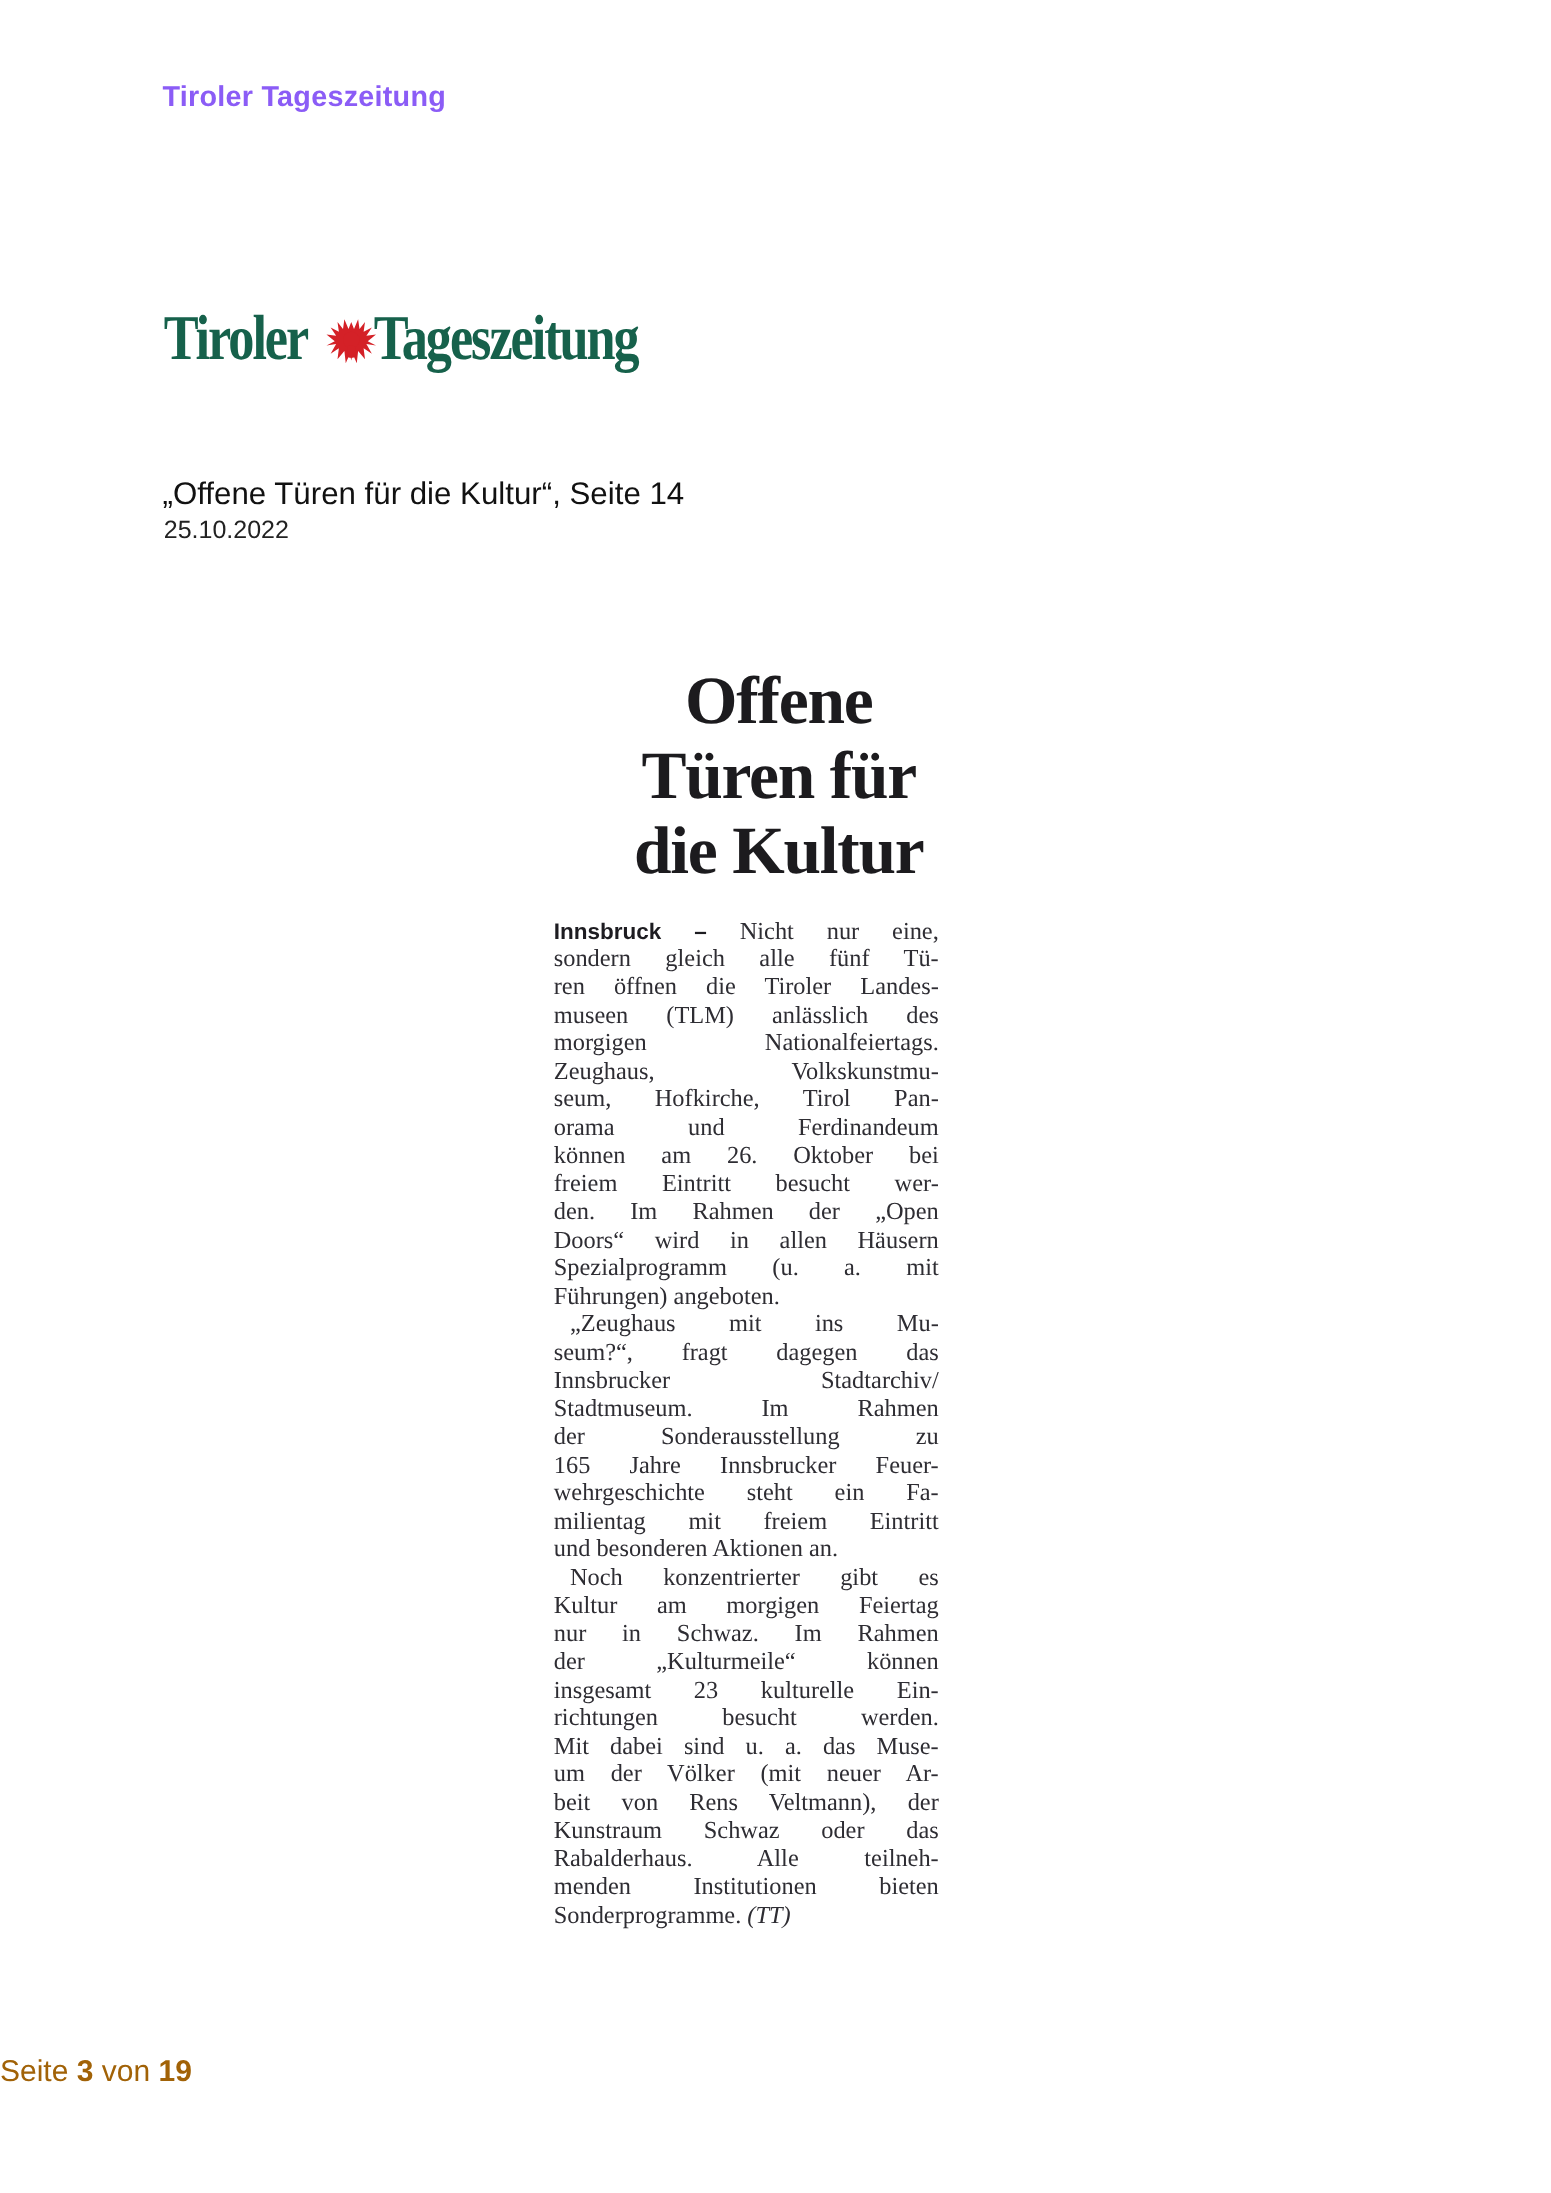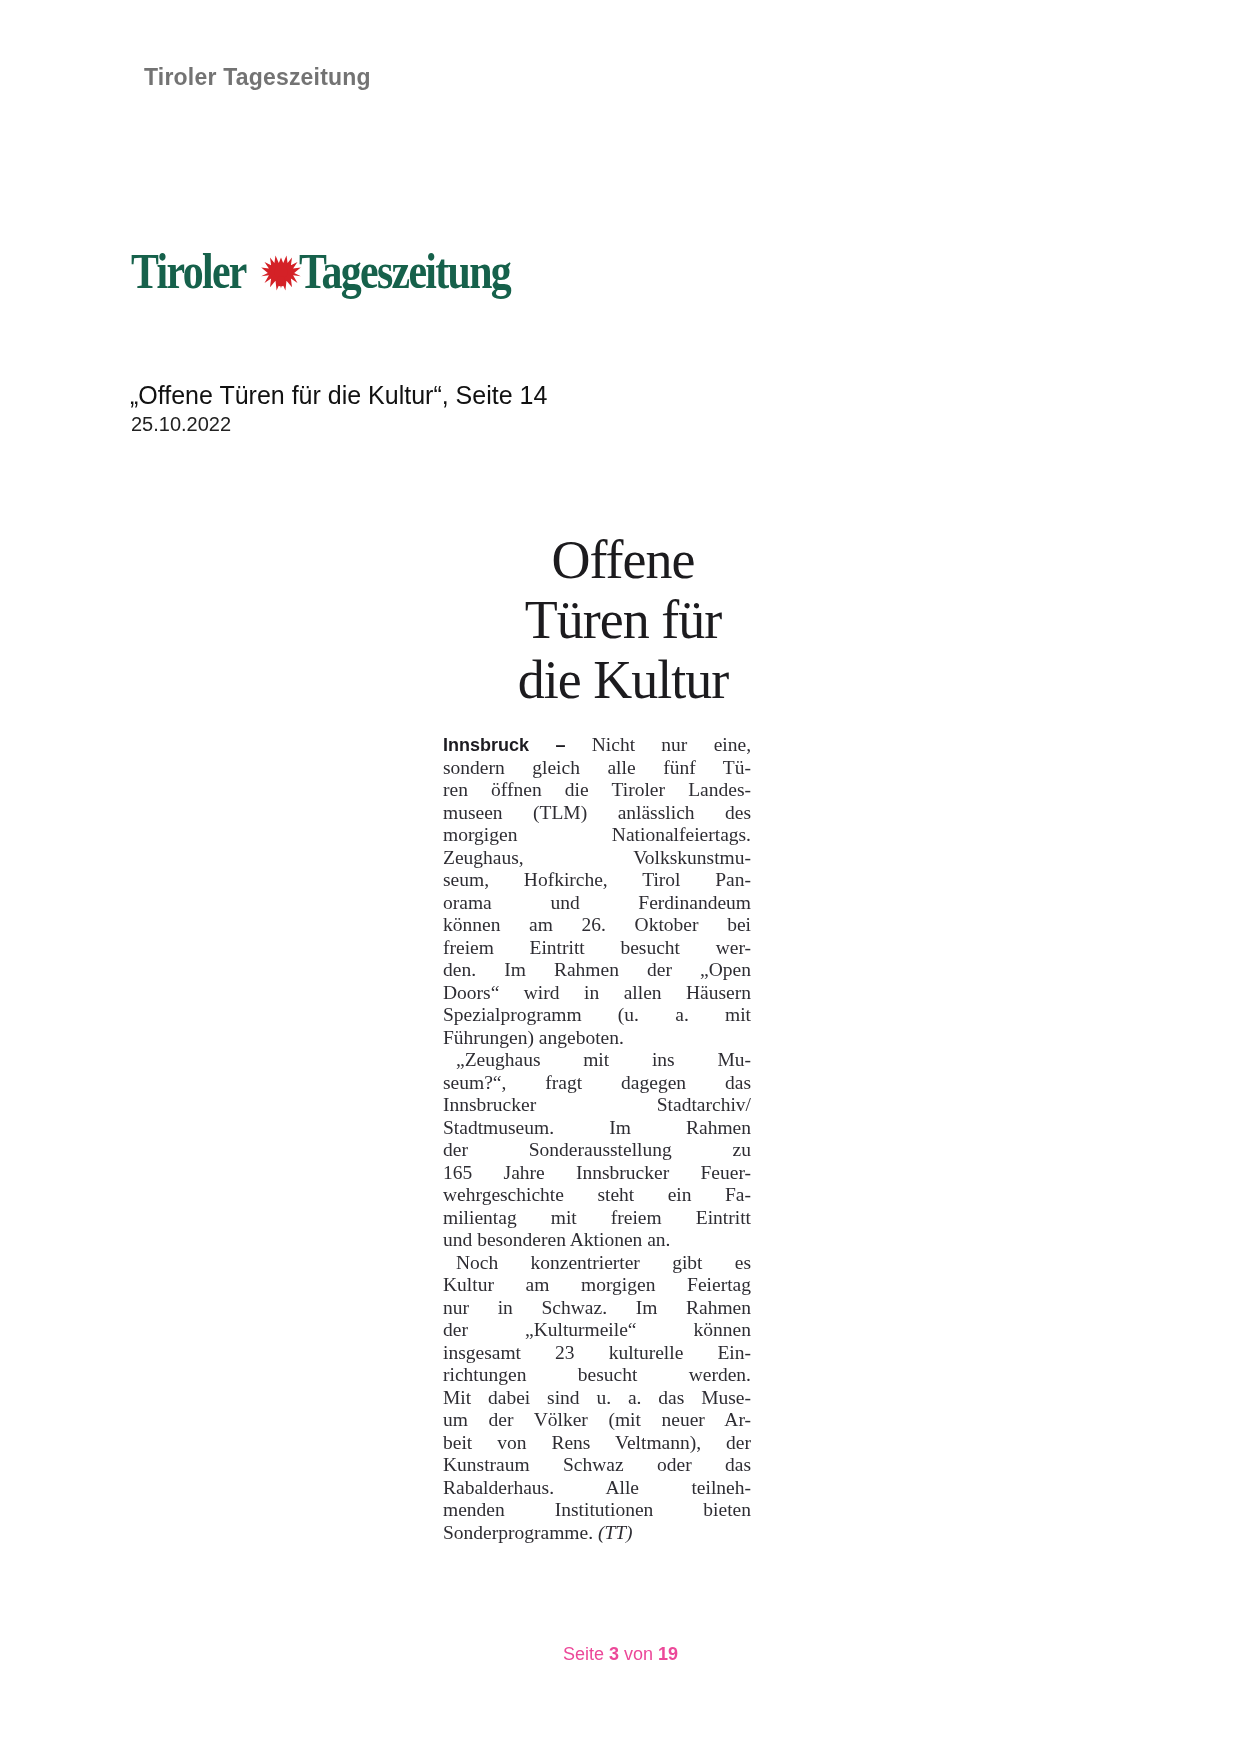--- a/index.html
+++ b/index.html
@@ -13,25 +13,25 @@
     height: 1754px;
     background: #ffffff;
     overflow: hidden;
     font-family: "Liberation Sans", sans-serif;
     color: #1a1a1a;
   }
 
   
   .source-name {
     position: absolute;
-    left: 144px;
+    left: 130px;
     top: 64px;
     font-size: 23px;
     font-weight: bold;
-    color: #737373;
+    color: #8b5cf6;
     letter-spacing: 0.2px;
   }
 
   
   .masthead {
     position: absolute;
     left: 131px;
     top: 243px;
     display: flex;
     align-items: center;
@@ -83,21 +83,21 @@
     top: 530px;
     width: 308px;
     font-family: "Liberation Serif", serif;
   }
   .article-headline {
     width: 308px;
     margin-left: 26px;
     text-align: center;
     font-size: 54px;
     line-height: 60px;
-    font-weight: normal;
+    font-weight: bold;
     color: #1c1b1e;
     letter-spacing: -1px;
   }
   .article-body {
     margin-top: 24px;
     font-size: 19.5px;
     line-height: 22.5px;
     color: #2e2d33;
   }
   .line {
@@ -123,23 +123,22 @@
   .credit {
     font-style: italic;
   }
 
   
   .page-footer {
     position: absolute;
     left: 0;
     top: 1644px;
     width: 1241px;
-    text-align: center;
-    font-size: 18px;
-    color: #ec4899;
+    font-size: 24px;
+    color: #a16207;
   }
   .page-footer b { font-weight: bold; }
 </style>
 </head>
 <body>
 
 <div class="page">
 
   <div class="source-name">Tiroler Tageszeitung</div>
 

